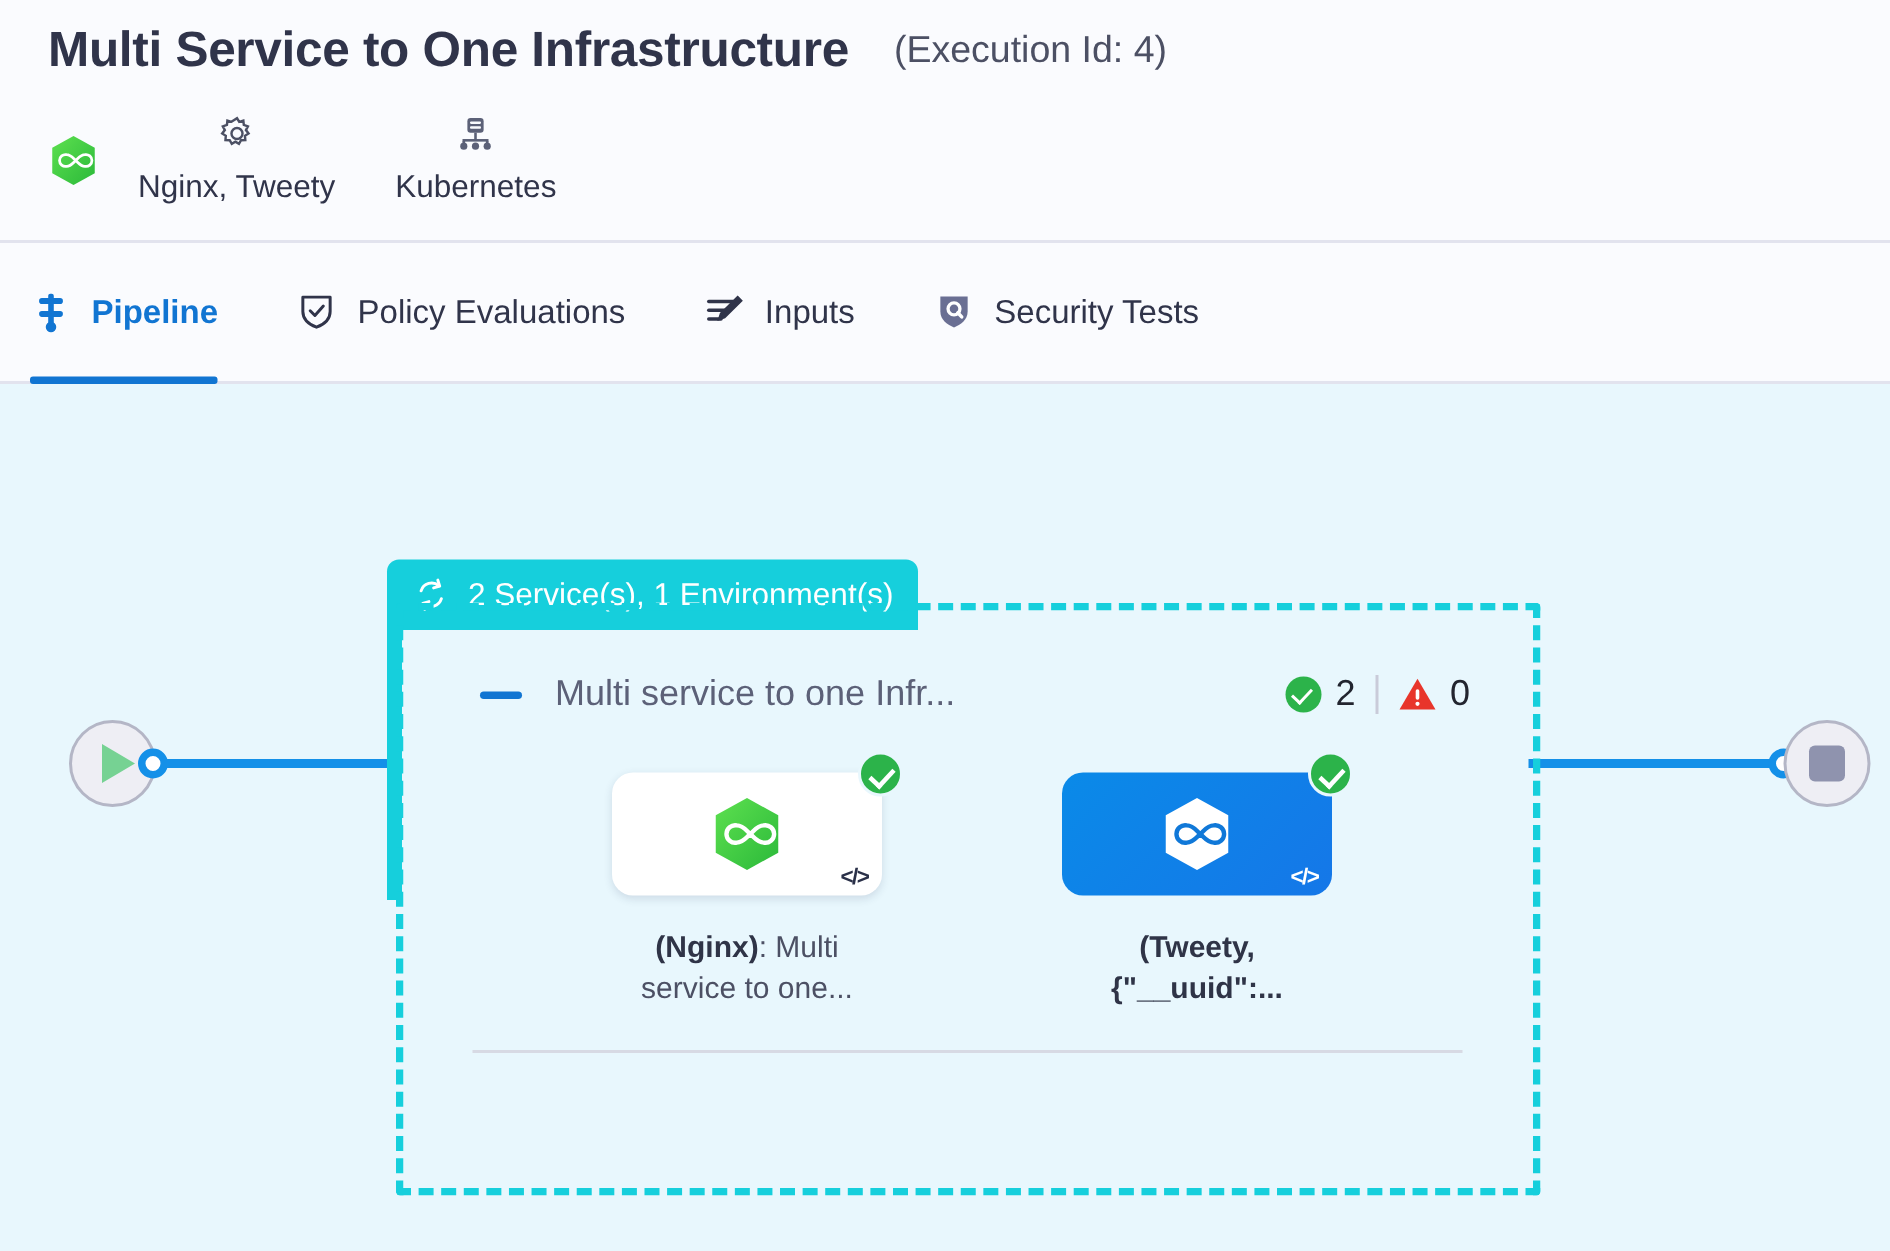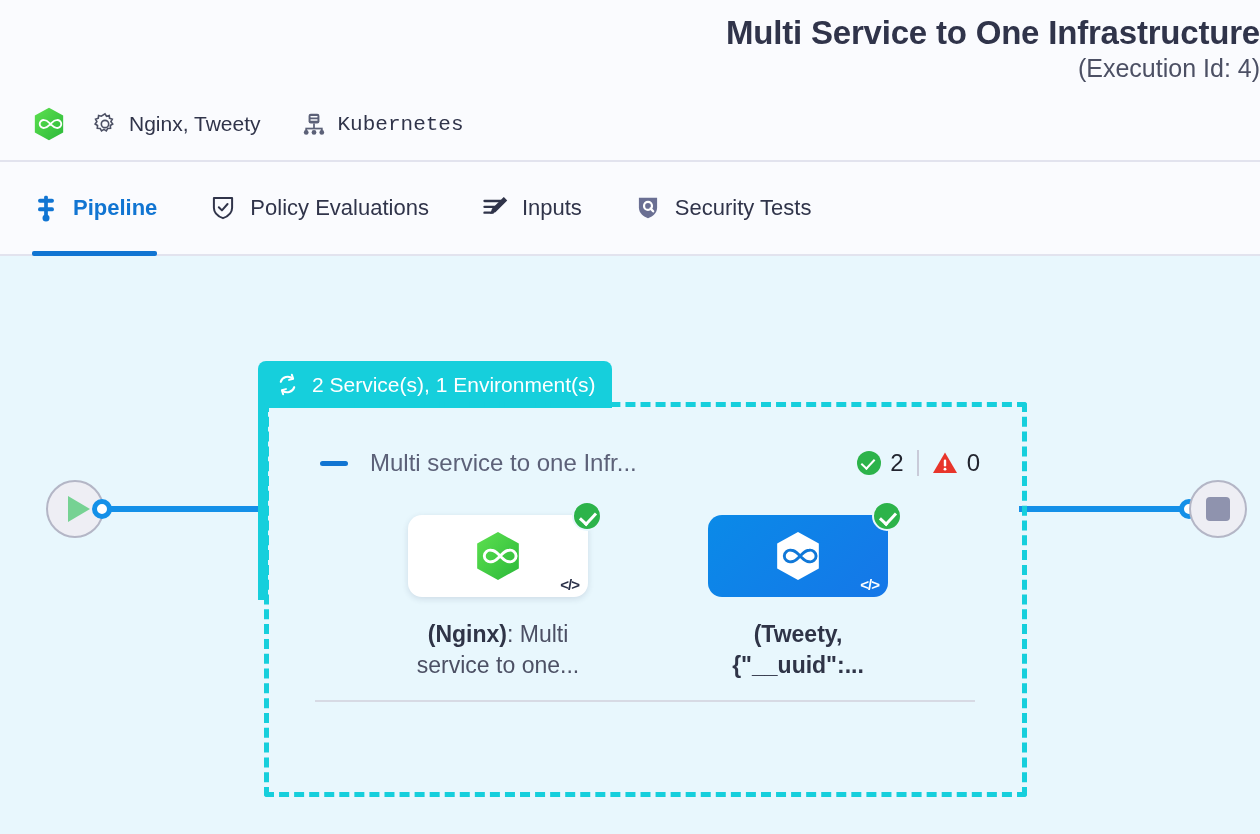--- a/index.html
+++ b/index.html
@@ -11,58 +11,58 @@
   }
 
   
   .page-header {
     height: 162px;
     background: #fafbfe;
     border-bottom: 2px solid #e2e3ee;
     padding: 14px 0 0 32px;
     position: relative;
   }
-  .title-row { display: flex; align-items: flex-end; gap: 2px; flex-direction: column; }
+  .title-row { display: flex; align-items: center; gap: 30px; }
   .page-title {
     font-size: 33px;
     font-weight: bold;
     color: #30344a;
     letter-spacing: -0.2px;
     white-space: nowrap;
   }
   .execution-id {
     font-size: 25px;
     color: #4c5064;
     white-space: nowrap;
   }
   .meta-row {
     display: flex;
     align-items: center;
     margin-top: 24px;
     gap: 0;
   }
   .meta-logo { width: 34px; height: 34px; flex: 0 0 auto; }
-  .meta-group { display: flex; align-items: center; gap: 11px; }
+  .meta-group { display: flex; align-items: center; gap: 11px; flex-direction: column; }
   .meta-group.services { margin-left: 26px; }
-  .meta-group.infra { margin-left: 40px; font-family: Liberation Mono, monospace; }
+  .meta-group.infra { margin-left: 40px; }
   .meta-text {
     font-size: 21px;
     color: #30344a;
     white-space: nowrap;
   }
   .meta-icon { width: 26px; height: 26px; flex: 0 0 auto; display: block; }
 
   
   .tab-bar {
     height: 94px;
     background: #fafbfe;
     border-bottom: 2px solid #e2e3ee;
     display: flex;
     align-items: stretch;
-    padding-left: 32px;
+    padding-left: 20px;
   }
   .tab {
     display: flex;
     align-items: center;
     gap: 13px;
     padding: 0 24px 0 0;
     margin-right: 28px;
     position: relative;
     cursor: pointer;
   }
@@ -137,21 +137,21 @@
   .conn-line.right { left: 1019px; width: 165px; }
 
   
   .group-wrap {
     position: absolute;
     left: 258px; top: 101px;
     width: 769px; height: 440px;
   }
   .group-tab {
     position: absolute;
-    left: 0; top: 4px;
+    left: 0; top: 16px;
     height: 47px;
     background: #16cfdc;
     border-radius: 8px 8px 0 0;
     display: flex;
     align-items: center;
     gap: 12px;
     padding: 0 16px 0 17px;
   }
   .group-tab .loop-icon { width: 25px; height: 25px; display: block; }
   .group-tab-label {
@@ -245,21 +245,21 @@
     position: absolute; right: 9px; bottom: 4px;
     font-family: "Liberation Sans", sans-serif;
     font-size: 15px; font-weight: bold;
     letter-spacing: -1px;
   }
   .card.light .code-glyph { color: #2a3048; }
   .card.blue  .code-glyph { color: #ffffff; }
   .card-label {
     margin-top: 22px;
     text-align: center;
-    font-size: 23px;
+    font-size: 20px;
     line-height: 1.35;
     color: #4c5064;
     word-break: break-word;
   }
   .card-label b { color: #2f3447; font-weight: bold; }
   .card-label.all-bold { font-weight: bold; color: #2f3447; }
 
   
   .group-divider {
     position: absolute;

